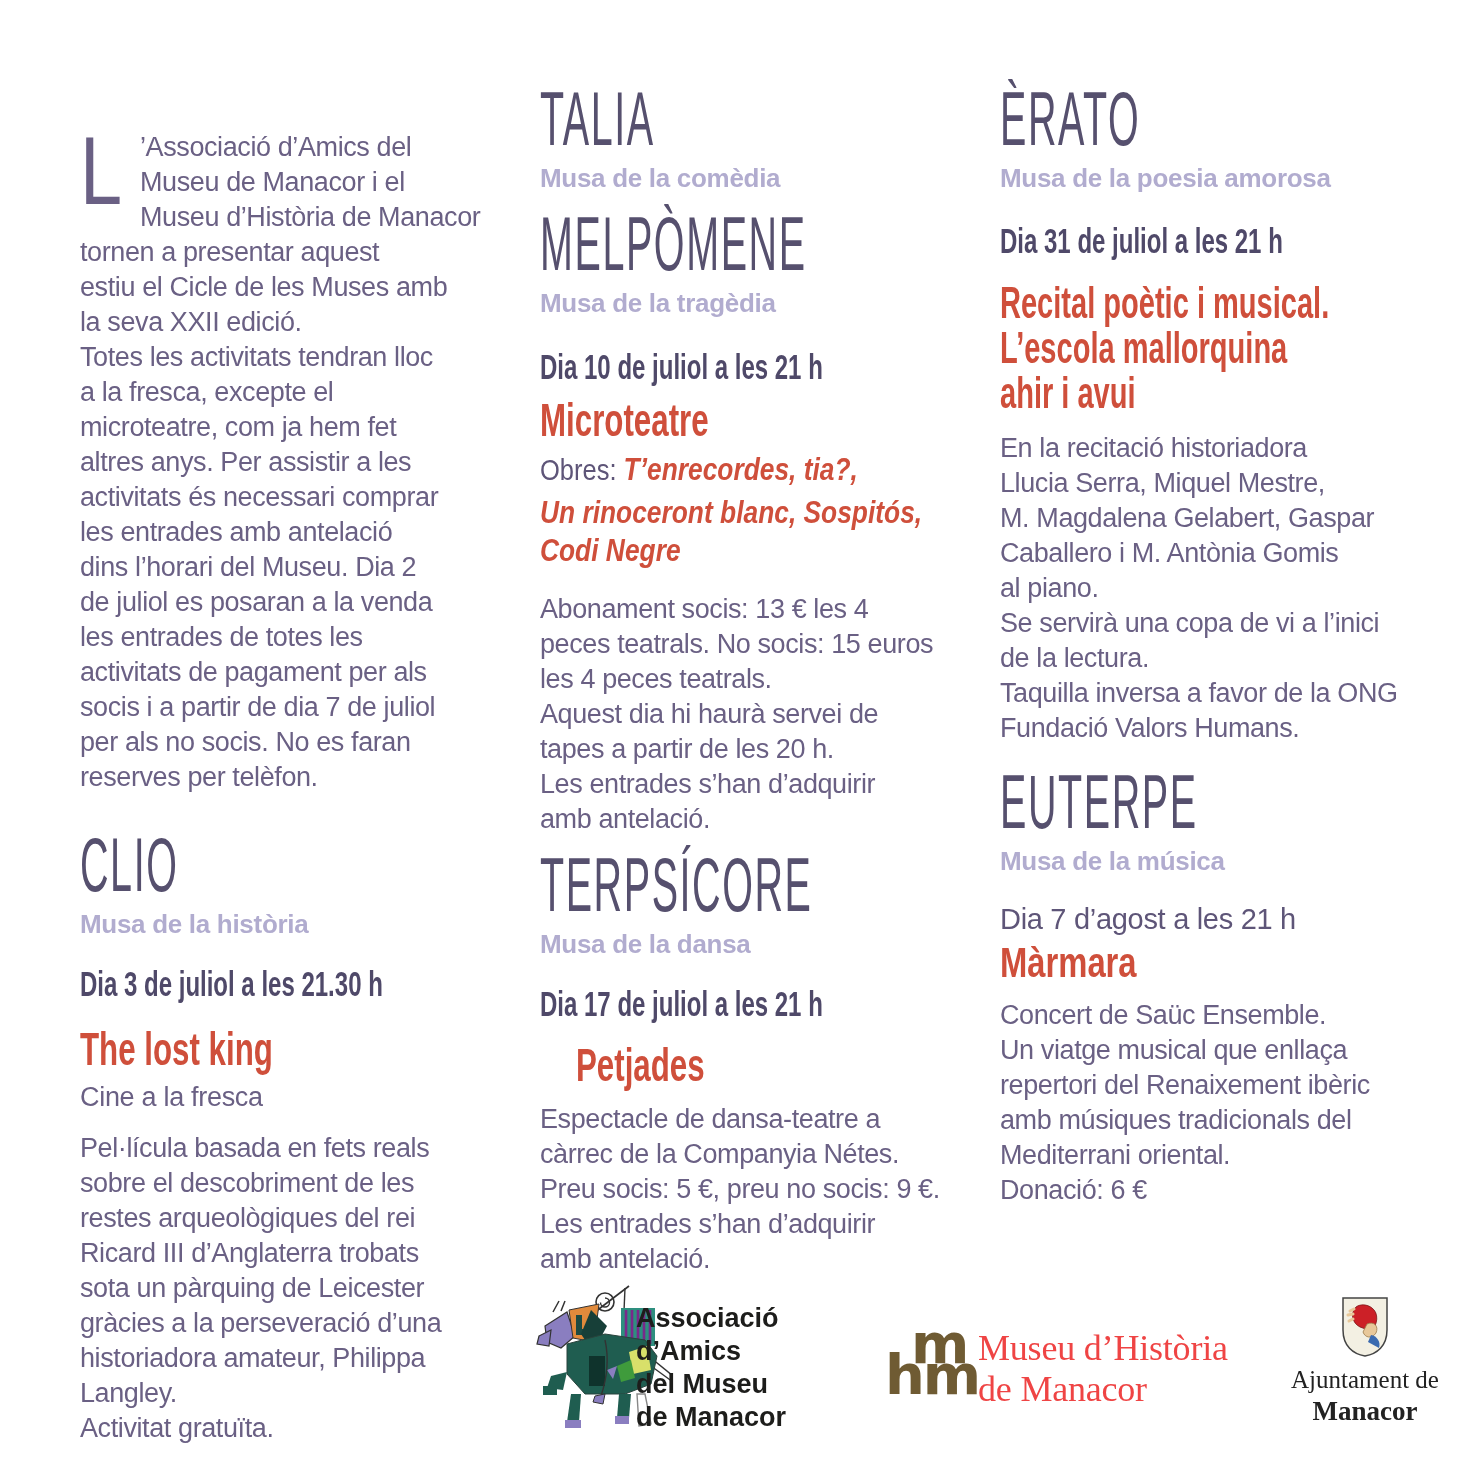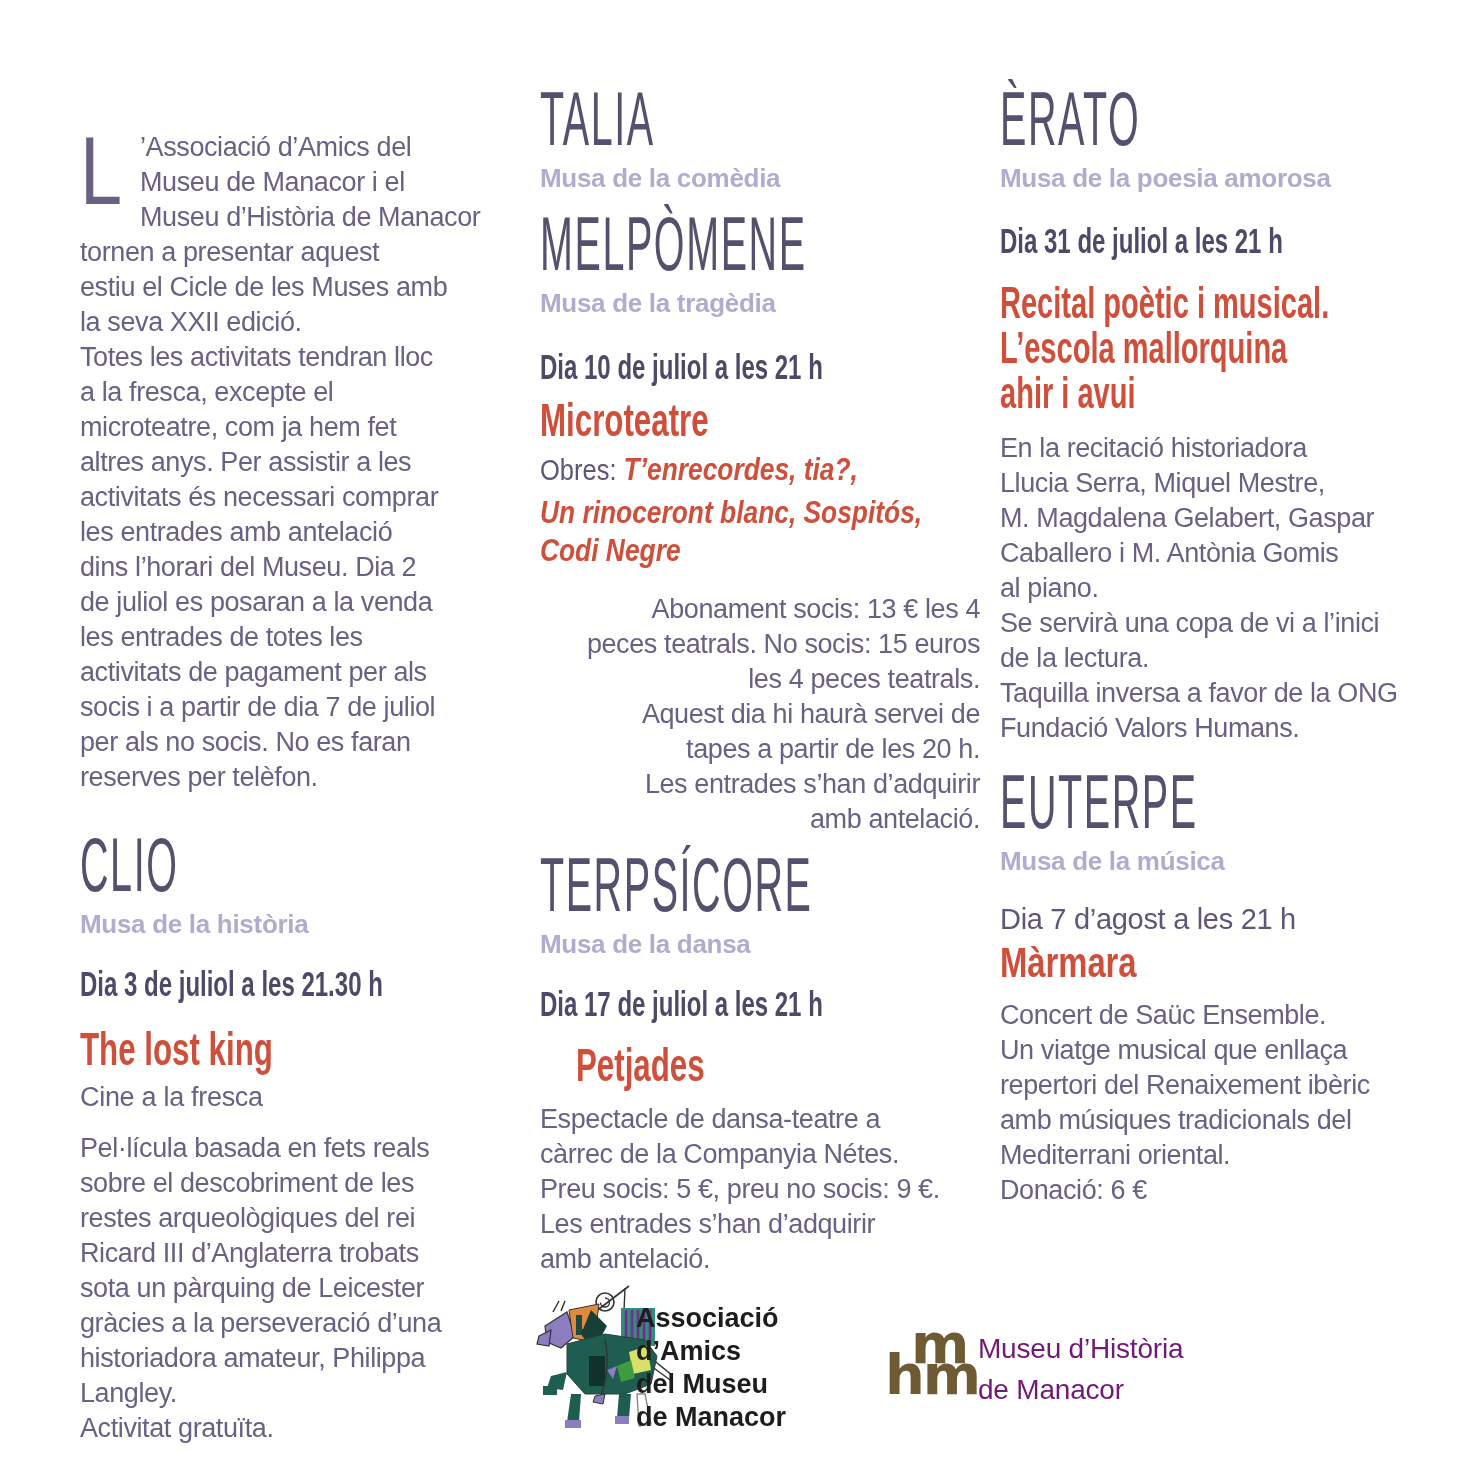--- a/index.html
+++ b/index.html
@@ -61,21 +61,21 @@
   .obres-label { font-size:30px; color:#5e5578; }
   .obres-red { font-size:31px; font-weight:bold; font-style:italic; color:#cf4f3b; }
   .obres-rest { white-space:pre-line; }
 
   
   .footer-item { position:absolute; }
   .assoc-label { font-size:27px; line-height:33px; font-weight:bold; color:#1d1d1b; white-space:pre-line; }
   .mhm-logo { color:#6f5b33; font-family:"DejaVu Sans", sans-serif; font-weight:bold; line-height:0.8; }
   .mhm-m  { font-size:56px; margin-left:26px; }
   .mhm-hm { font-size:56px; margin-top:-14px; letter-spacing:-2px; }
-  .mhm-label { font-size:28px; line-height:41px; color:#701a75; letter-spacing:-0.2px; white-space:pre-line; }
+  .mhm-label { font-size:36px; line-height:41px; color:#ef4444; letter-spacing:-0.2px; white-space:pre-line;font-family:Liberation Serif, serif; }
   .ajuntament { width:150px; text-align:center; font-family:"Liberation Serif", serif; color:#222; }
   .ajuntament-line1 { font-size:25px; }
   .ajuntament-line2 { font-size:27px; font-weight:bold; margin-top:2px; }
   .shield-wrap { display:block; margin:0 auto 8px auto; width:48px; height:62px; }
 </style>
 </head>
 <body>
 
 <div class="page">
 
@@ -145,21 +145,21 @@
     <div class="event-title" style="margin-top:12px;">
       <span class="event-title-inner">Microteatre</span>
     </div>
 
     <div class="obres" style="margin-top:10px;">
       <span class="obres-label">Obres: </span><span class="obres-red">T’enrecordes, tia?,</span>
       <div class="obres-red obres-rest">Un rinoceront blanc, Sospitós,
 Codi Negre</div>
     </div>
 
-    <div class="body-text" style="margin-top:22px;text-align:right;">Abonament socis: 13 € les 4
+    <div class="body-text" style="margin-top:22px;">Abonament socis: 13 € les 4
 peces teatrals. No socis: 15 euros
 les 4 peces teatrals.
 Aquest dia hi haurà servei de
 tapes a partir de les 20 h.
 Les entrades s’han d’adquirir
 amb antelació.</div>
 
     <div class="muse-head" style="margin-top:24px;">
       <span class="muse-head-inner">TERPSÍCORE</span>
     </div>
@@ -271,14 +271,27 @@
 de Manacor</div>
 
   <div class="footer-item mhm-logo" style="left:885px; top:1322px;">
     <div class="mhm-m">m</div>
     <div class="mhm-hm">hm</div>
   </div>
 
   <div class="footer-item mhm-label" style="left:978px; top:1328px;">Museu d’Història
 de Manacor</div>
 
+  <div class="footer-item ajuntament" style="left:1290px; top:1296px;">
+    <span class="shield-wrap">
+      <svg width="48" height="62" viewBox="0 0 48 62">
+        <path d="M2,2 H46 V34 C46,50 36,58 24,60 C12,58 2,50 2,34 Z" fill="#f3f0e3" stroke="#444" stroke-width="1.5"></path>
+        <path d="M15,11 C9,17 11,27 19,31 L30,35 C37,29 38,17 31,12 C26,8 19,8 15,11 Z" fill="#cc2027" stroke="#7a1417" stroke-width="0.8"></path>
+        <path d="M13,13 l-4,2 M12,18 l-5,1 M12,23 l-4,2" stroke="#e8c89a" stroke-width="3" stroke-linecap="round"></path>
+        <path d="M26,28 C33,25 38,30 35,37 C31,43 24,42 22,36 Z" fill="#e8c89a" stroke="#9a7a4a" stroke-width="0.8"></path>
+        <path d="M30,39 C36,40 40,46 38,52 L27,46 Z" fill="#3a6ab0"></path>
+      </svg>
+    </span>
+    <div class="ajuntament-line1">Ajuntament de</div>
+    <div class="ajuntament-line2">Manacor</div>
+  </div>
 
 </div>
 
 </body></html>

